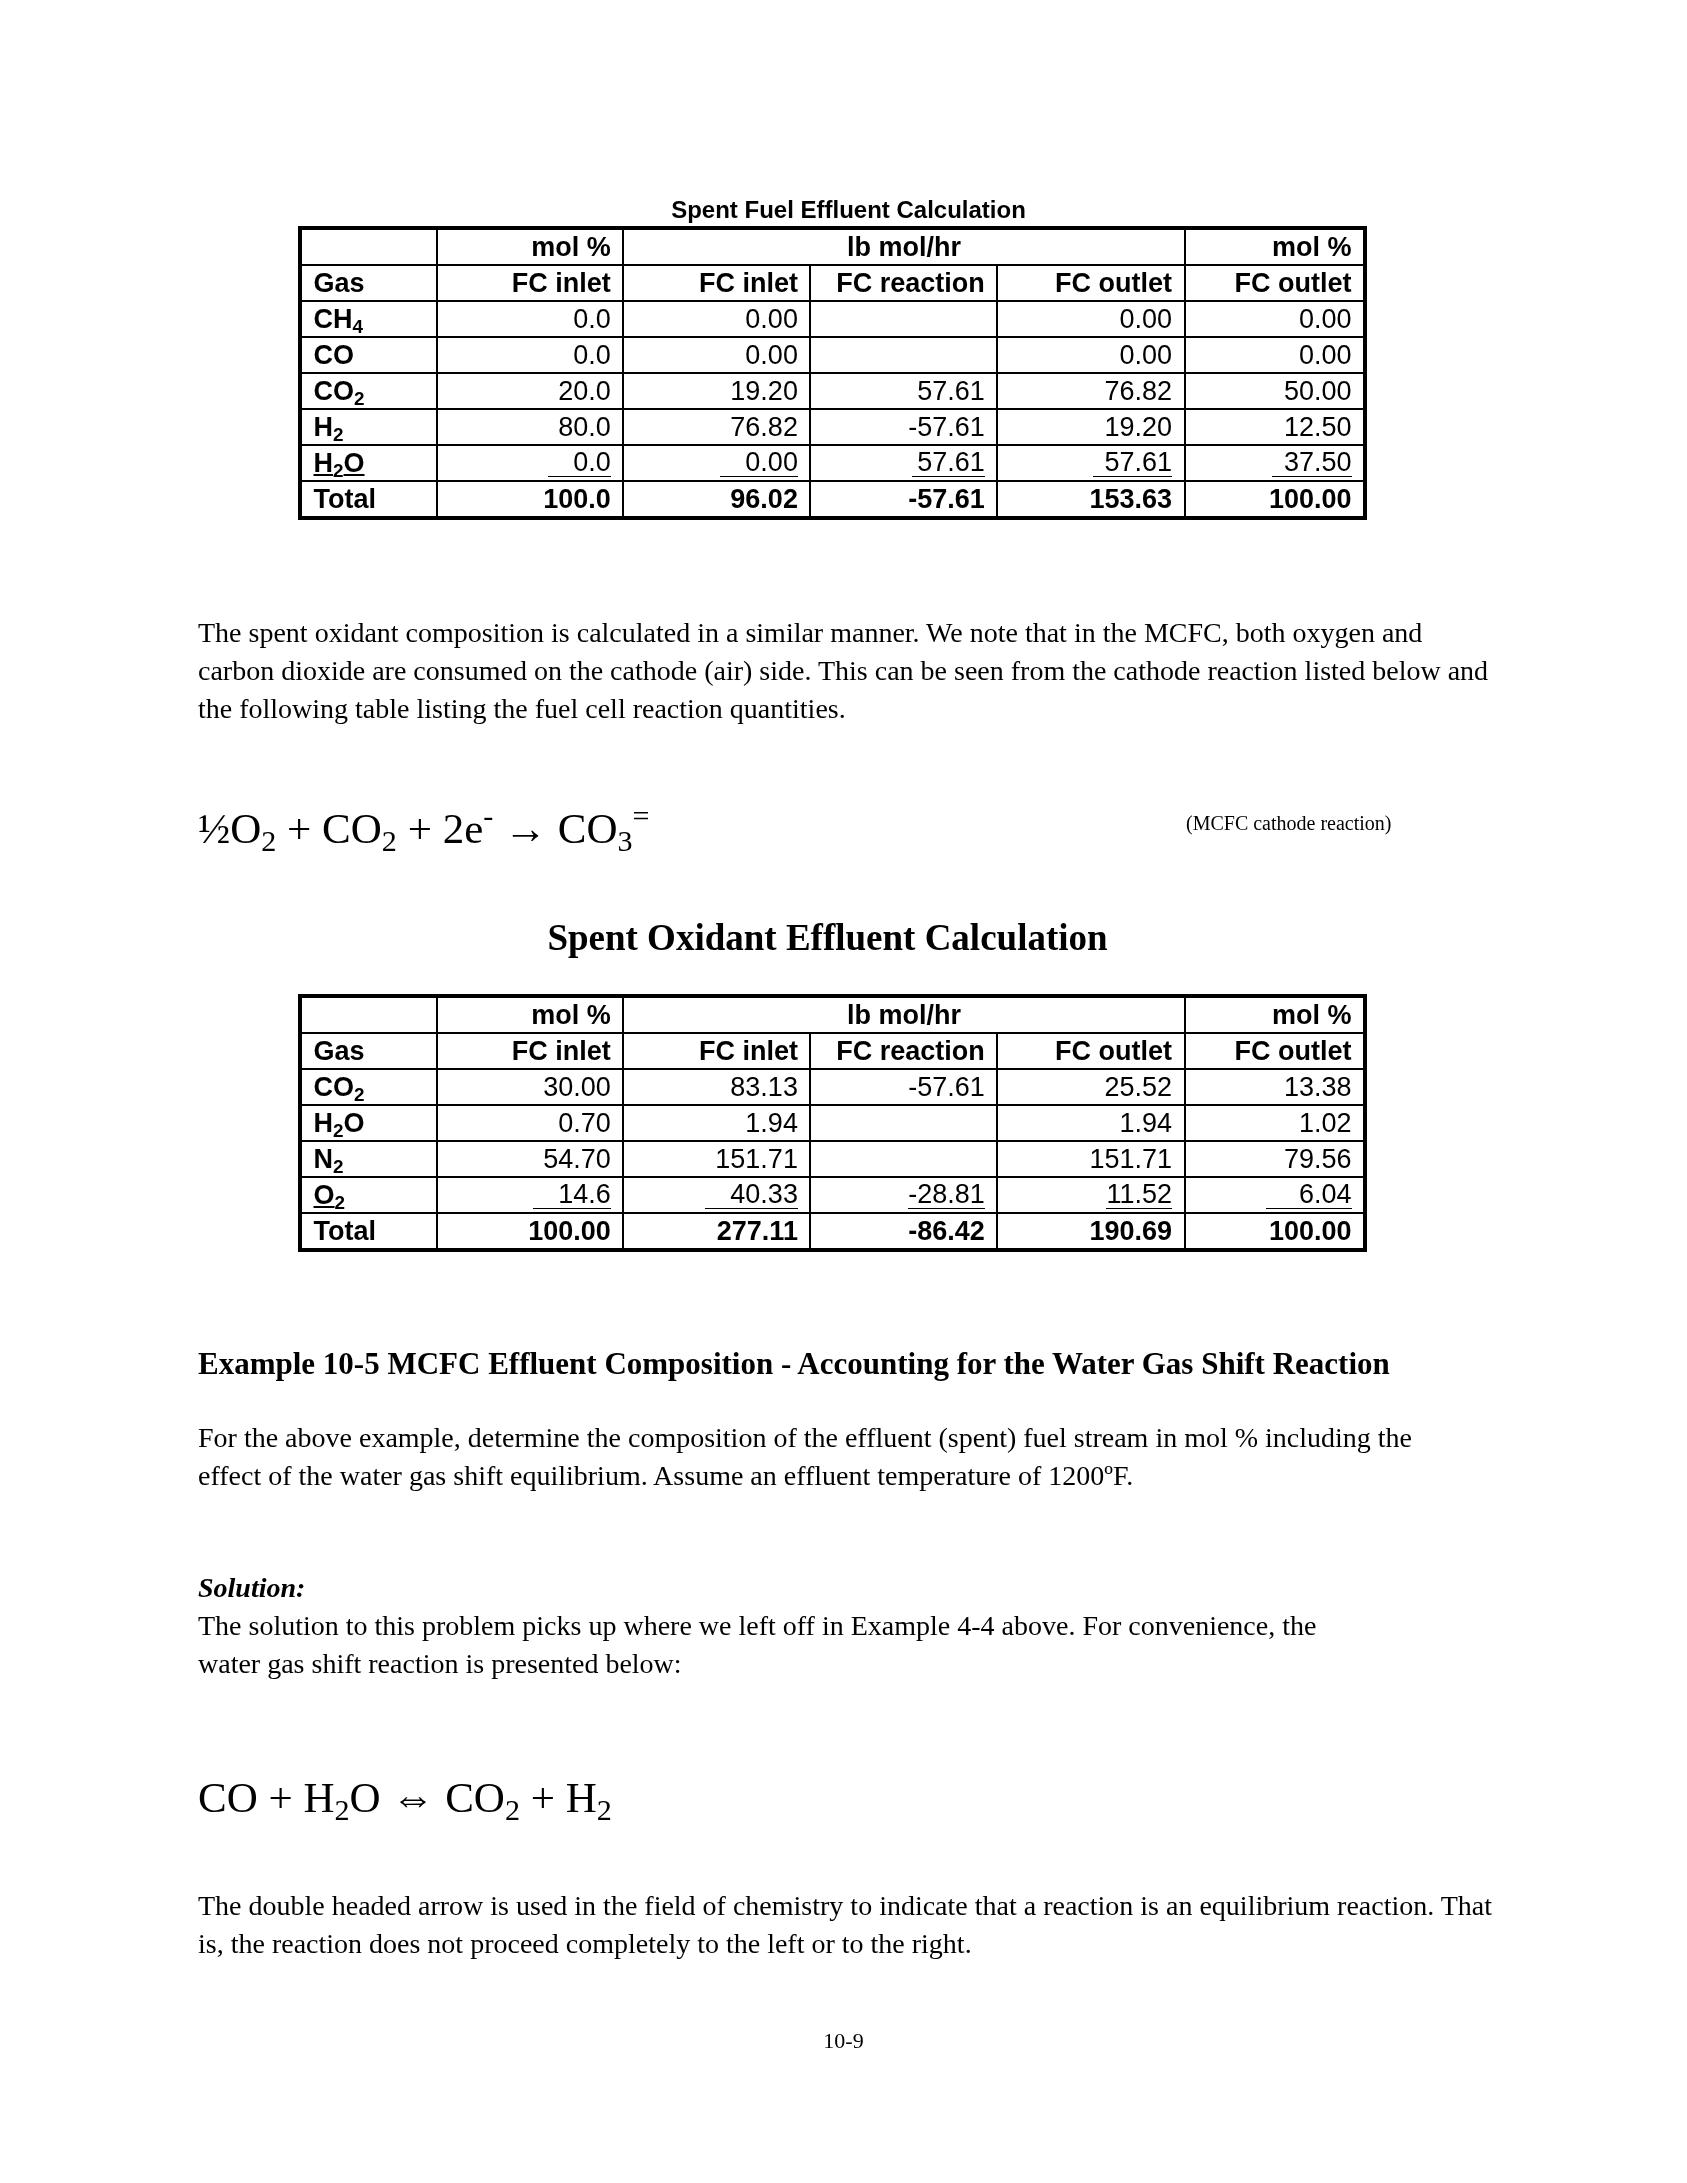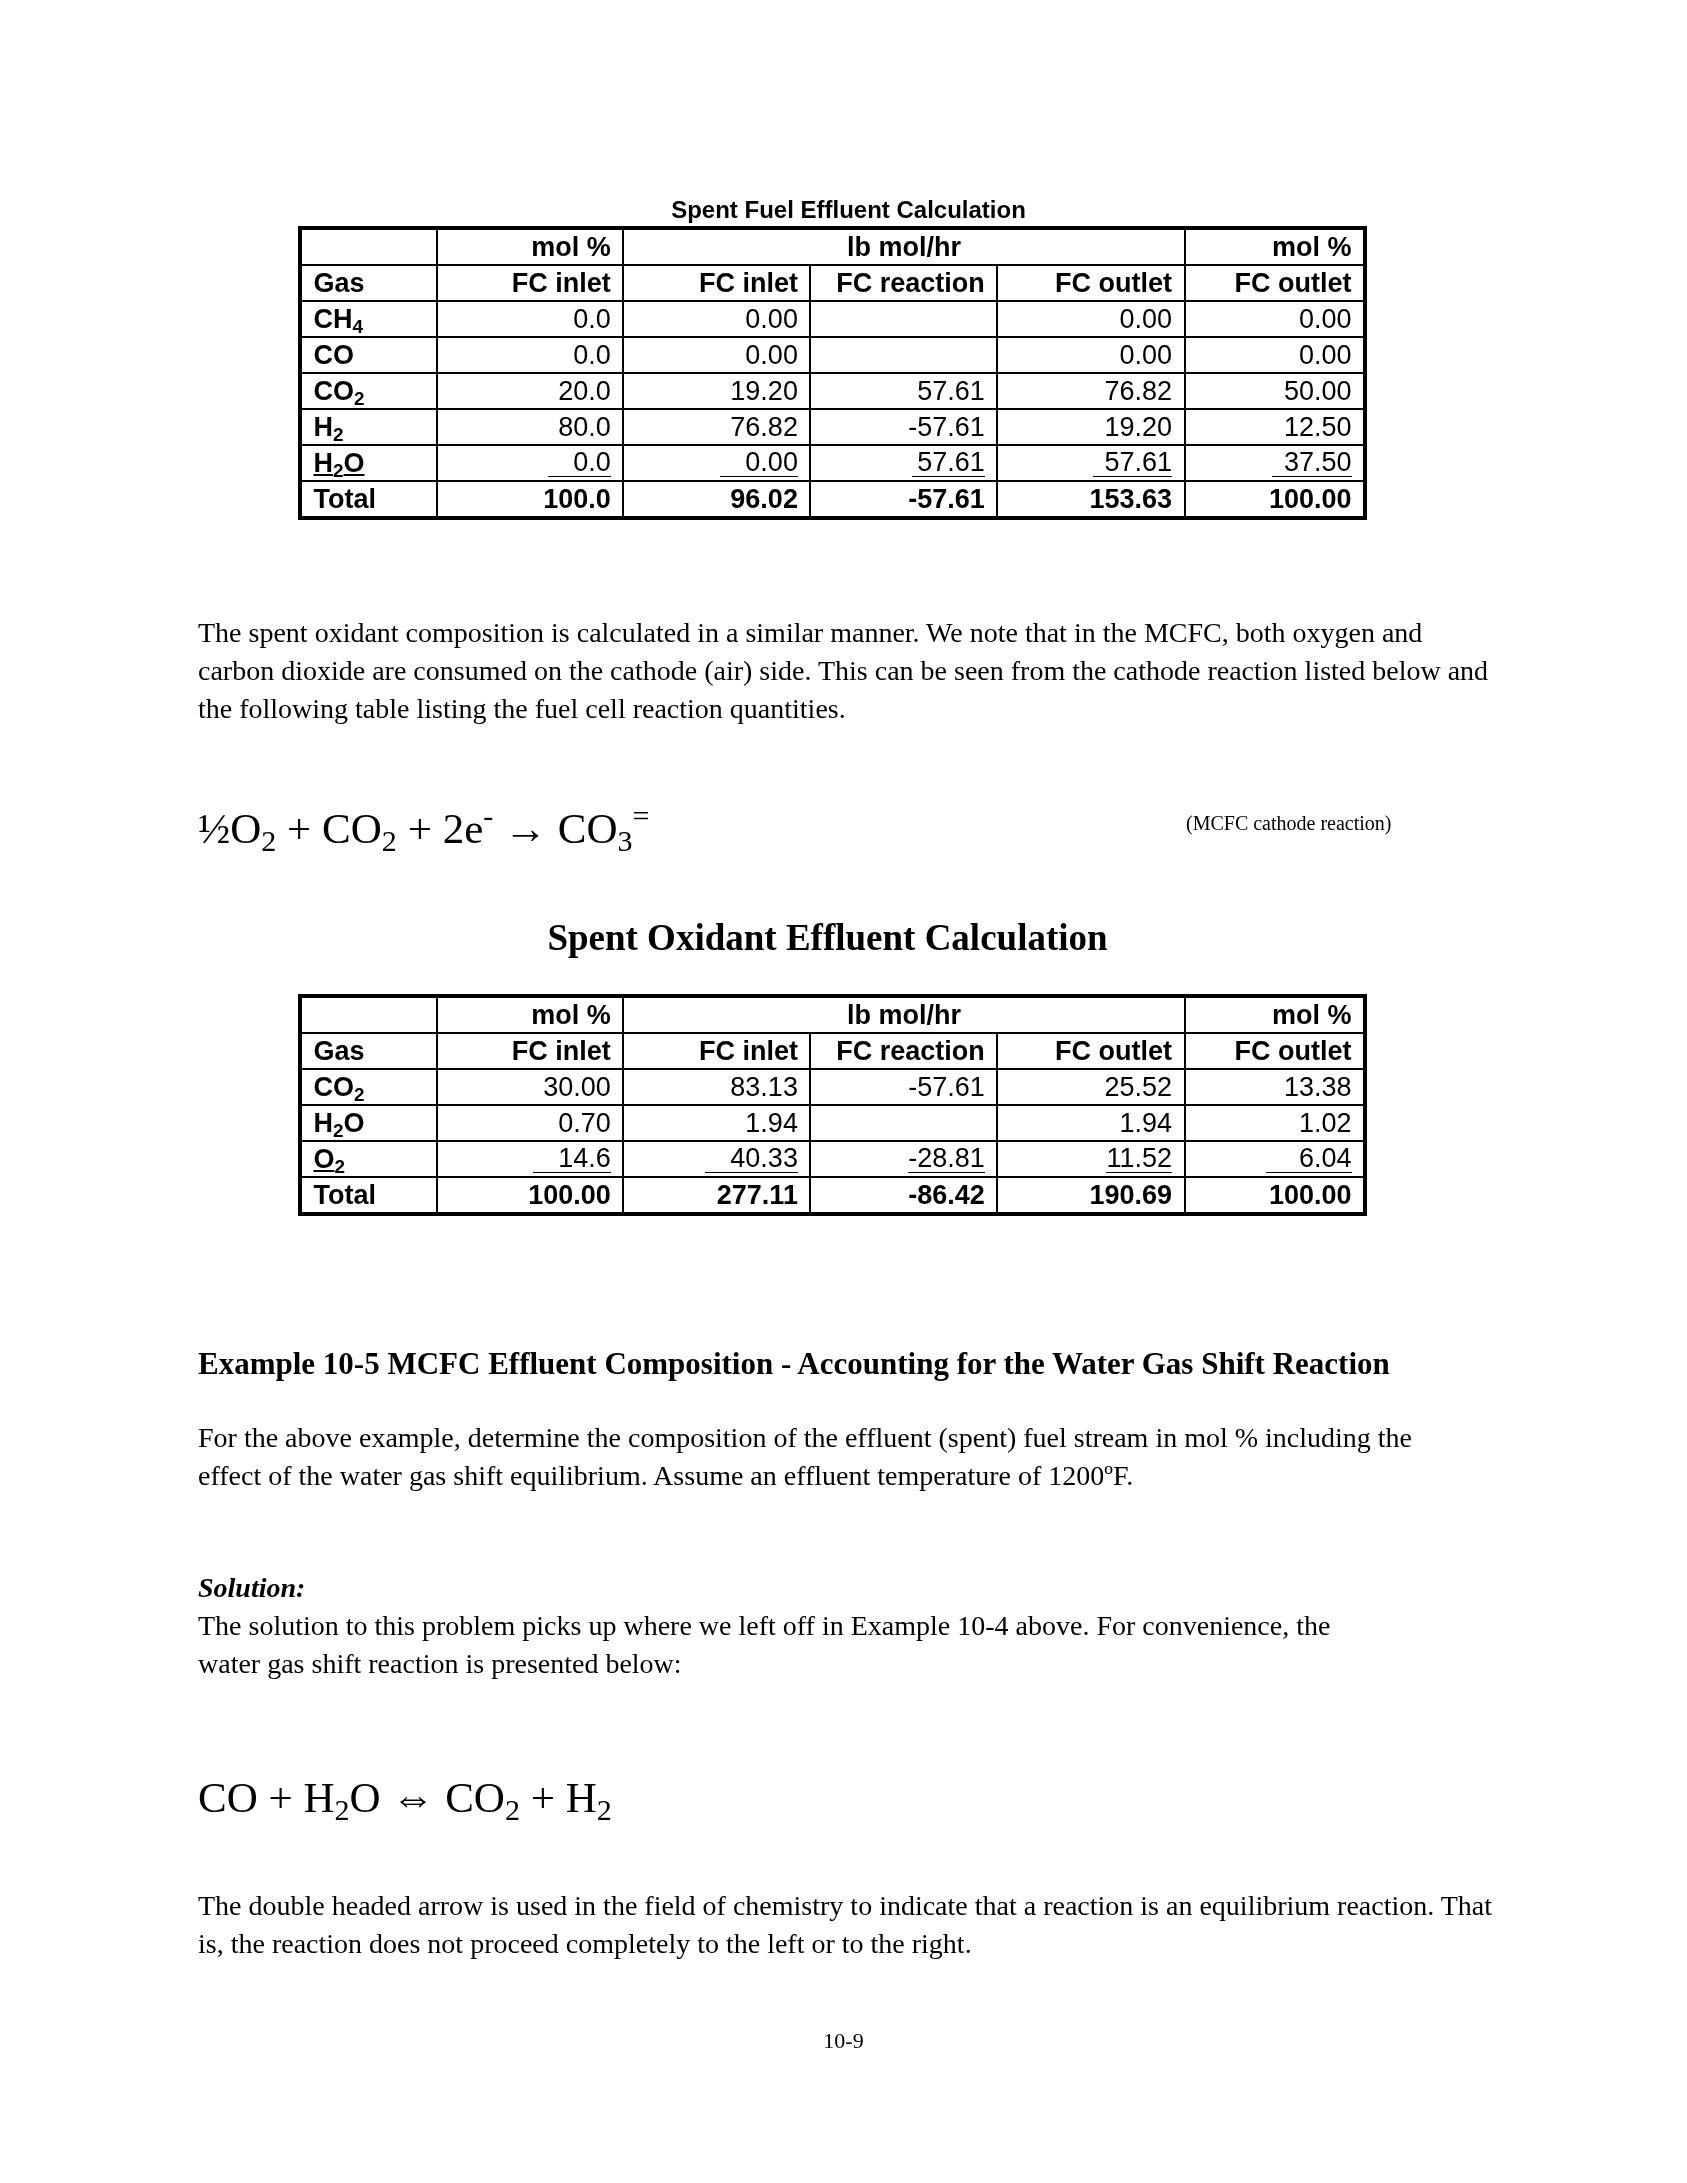--- a/index.html
+++ b/index.html
@@ -160,20 +160,28 @@
   </tr>
   <tr>
     <td class="gas"><span>H</span><sub class="s">2</sub><span>O</span></td>
     <td>0.70</td>
     <td>1.94</td>
     <td></td>
     <td>1.94</td>
     <td>1.02</td>
   </tr>
   <tr>
+    <td class="gas"><span>N</span><sub class="s">2</sub><span></span></td>
+    <td>54.70</td>
+    <td>151.71</td>
+    <td></td>
+    <td>151.71</td>
+    <td>79.56</td>
+  </tr>
+  <tr>
     <td class="gas"><span style="text-decoration:underline"><span>O</span><sub class="s">2</sub><span></span></span></td>
     <td><span class="ulpad">14.6</span></td>
     <td><span class="ulpad">40.33</span></td>
     <td><span class="ulpad" style="padding-left:0">-28.81</span></td>
     <td><span class="ulpad" style="padding-left:0">11.52</span></td>
     <td><span class="ulpad" style="padding-left:33px">6.04</span></td>
   </tr>
   <tr class="total">
     <td class="gas">Total</td>
     <td>100.00</td>
@@ -183,21 +191,21 @@
     <td>100.00</td>
   </tr>
 </tbody>
   </table>
 
 <div class="para" style="top:1345px; font-weight:bold; font-size:31px; width:1359px; white-space:nowrap;">Example 10-5  MCFC Effluent Composition - Accounting for the Water Gas Shift Reaction</div>
 
 <div class="para" style="top:1419px; width:1269px;">For the above example, determine the composition of the effluent (spent) fuel stream in mol % including the effect of the water gas shift equilibrium.  Assume an effluent temperature of 1200ºF.</div>
 
 <div class="para" style="top:1569px; font-weight:bold; font-style:italic;">Solution:</div>
-<div class="para" style="top:1607px; width:1170px;">The solution to this problem picks up where we left off in Example 10-4 above.  For convenience, the water gas shift reaction is presented below:</div>
+<div class="para" style="top:1607px; width:1170px;">The solution to this problem picks up where we left off in Example 4-4 above.  For convenience, the water gas shift reaction is presented below:</div>
 
 <div class="eq" style="top:1773px;">
   <span>CO + H</span><sub class="s">2</sub><span>O ⇔ CO</span><sub class="s">2</sub><span> + H</span><sub class="s">2</sub>
 </div>
 
 <div class="para" style="top:1887px; width:1318px;">The double headed arrow is used in the field of chemistry to indicate that a reaction is an equilibrium reaction.  That is, the reaction does not proceed completely to the left or to the right.</div>
 
 <div class="center-h" style="top:2028px; font-size:22px;">10-9</div>
 
 

